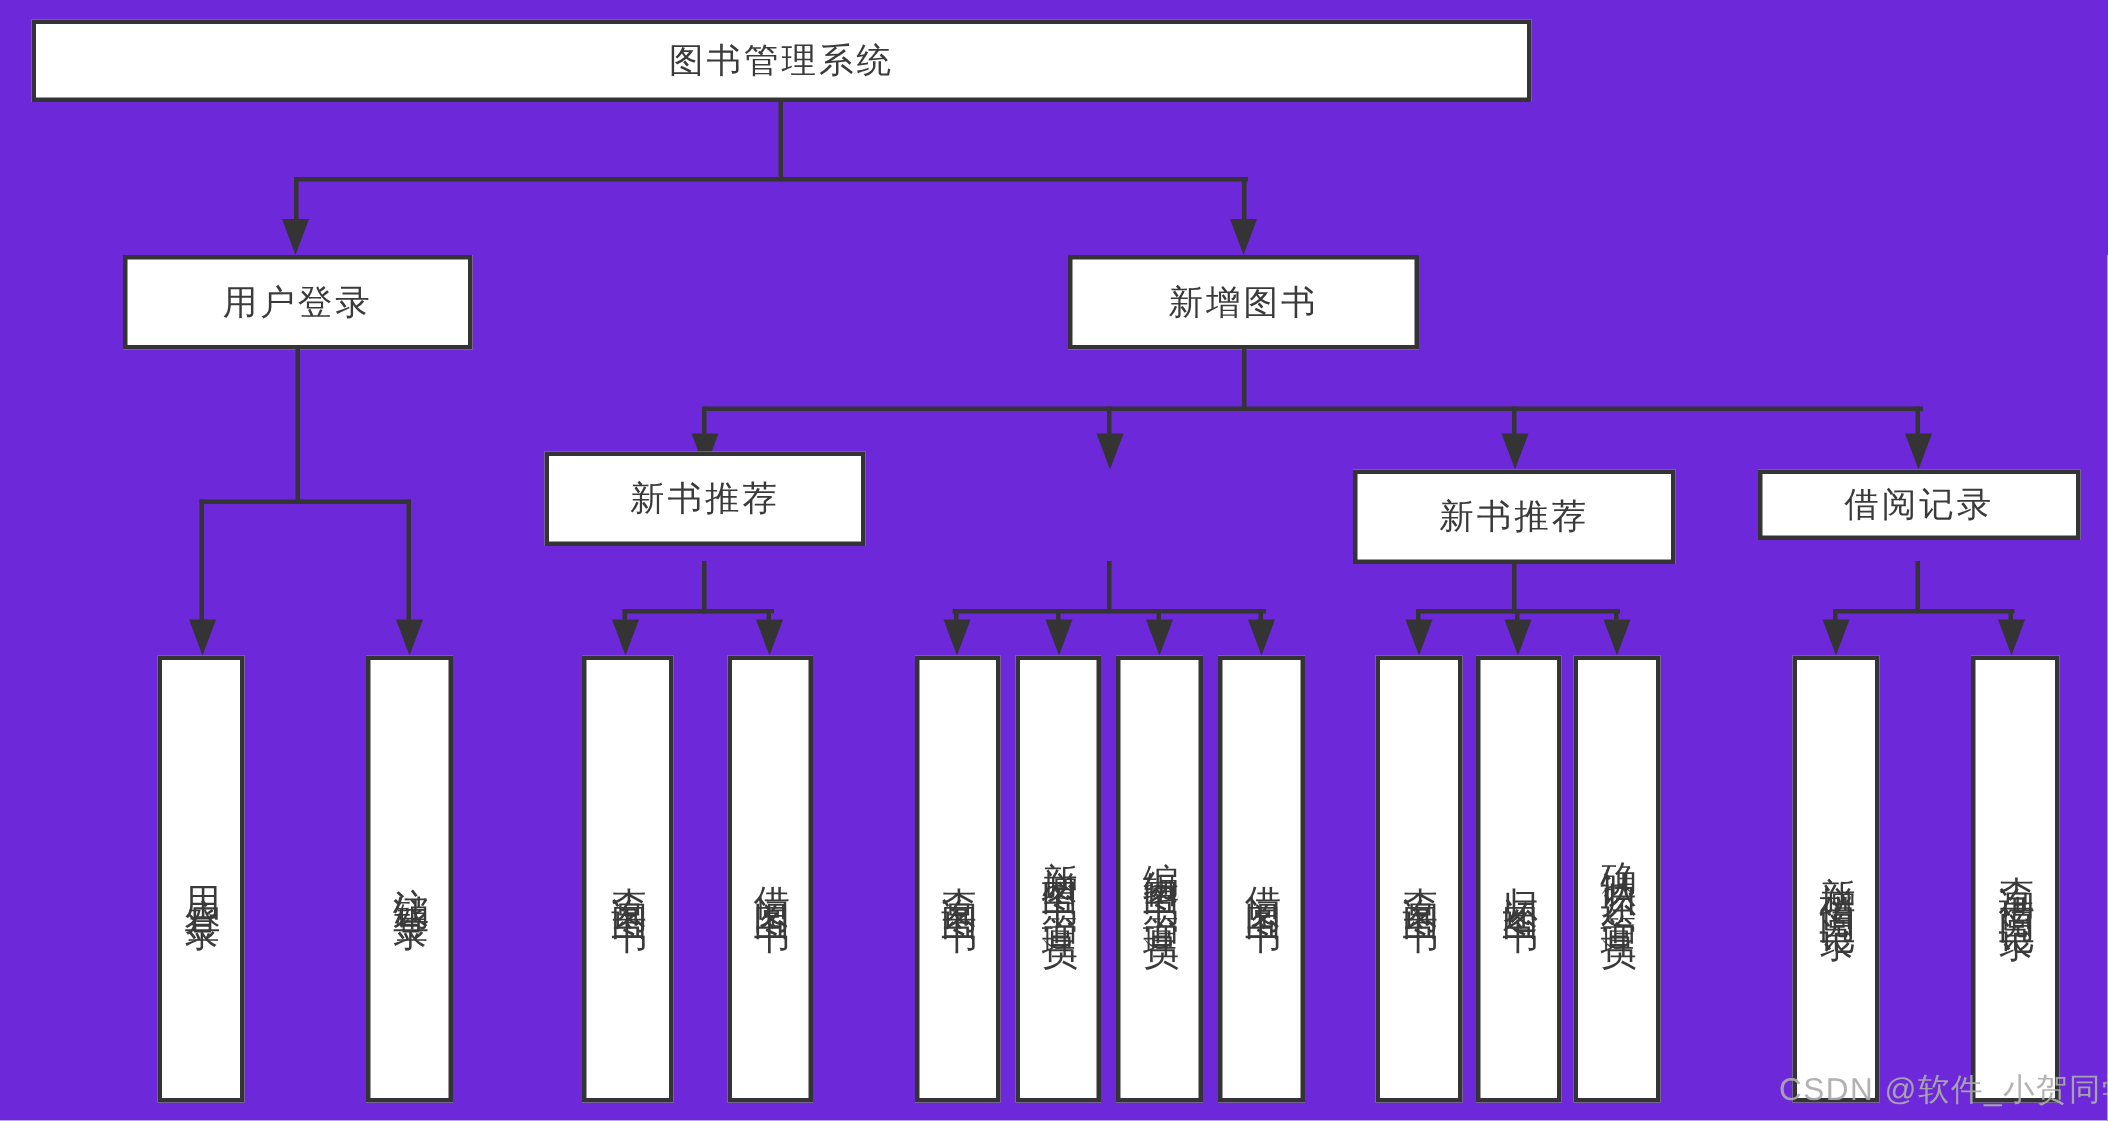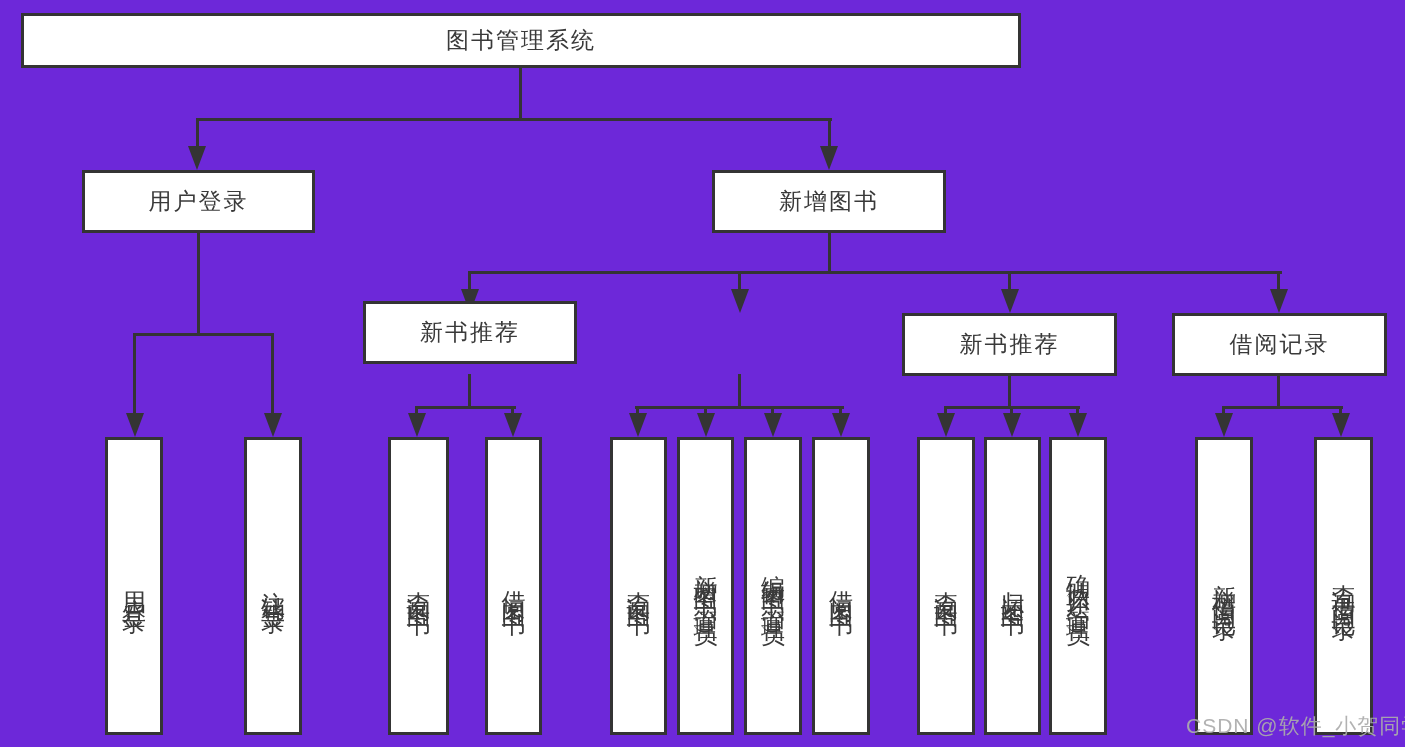--- a/index.html
+++ b/index.html
@@ -97,21 +97,21 @@
   <div class="arrow" style="left:731px;top:289px;"></div>
   <div class="arrow" style="left:1001px;top:289px;"></div>
   <div class="arrow" style="left:1270px;top:289px;"></div>
 
   <div class="node" style="left:363px;top:301px;width:214px;height:63px;">
     <span>新书推荐</span>
   </div>
   <div class="node" style="left:902px;top:313px;width:215px;height:63px;">
     <span>新书推荐</span>
   </div>
-  <div class="node" style="left:1172px;top:313px;width:215px;height:63px;">
+  <div class="node" style="left:1172px;top:313px;width:215px;height:47px;">
     <span>借阅记录</span>
   </div>
 
   <div class="vline" style="left:468px;top:374px;height:35px;"></div>
   <div class="hline" style="left:416px;top:406px;width:100px;"></div>
   <div class="vline" style="left:415px;top:406px;height:10px;"></div>
   <div class="vline" style="left:511px;top:406px;height:10px;"></div>
   <div class="arrow" style="left:408px;top:413px;"></div>
   <div class="arrow" style="left:504px;top:413px;"></div>
 

